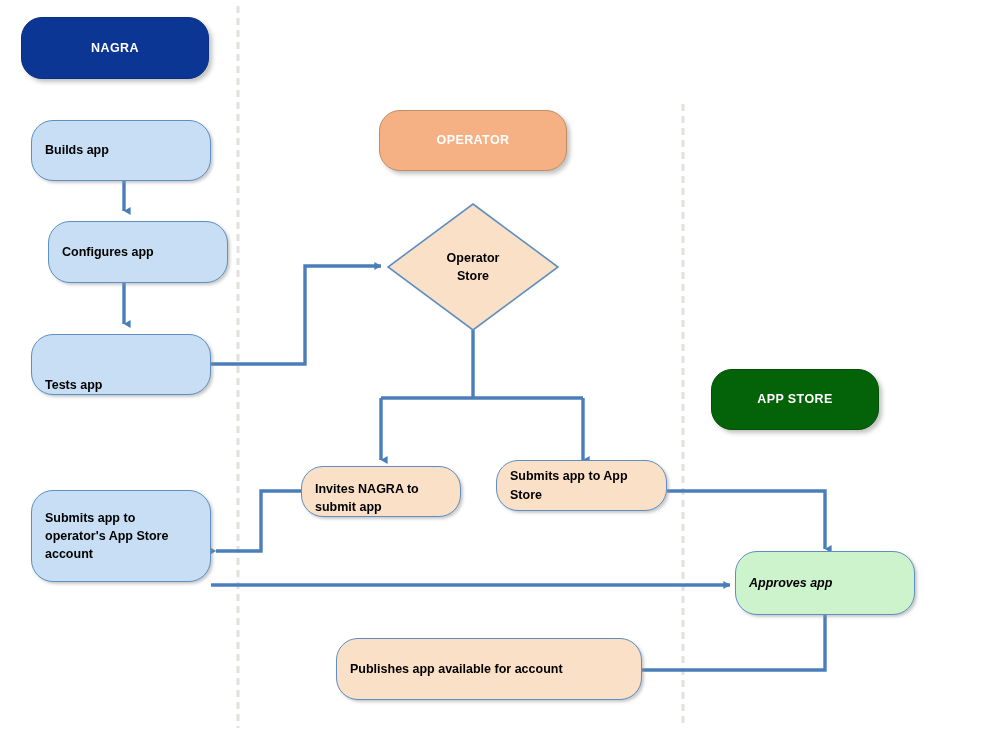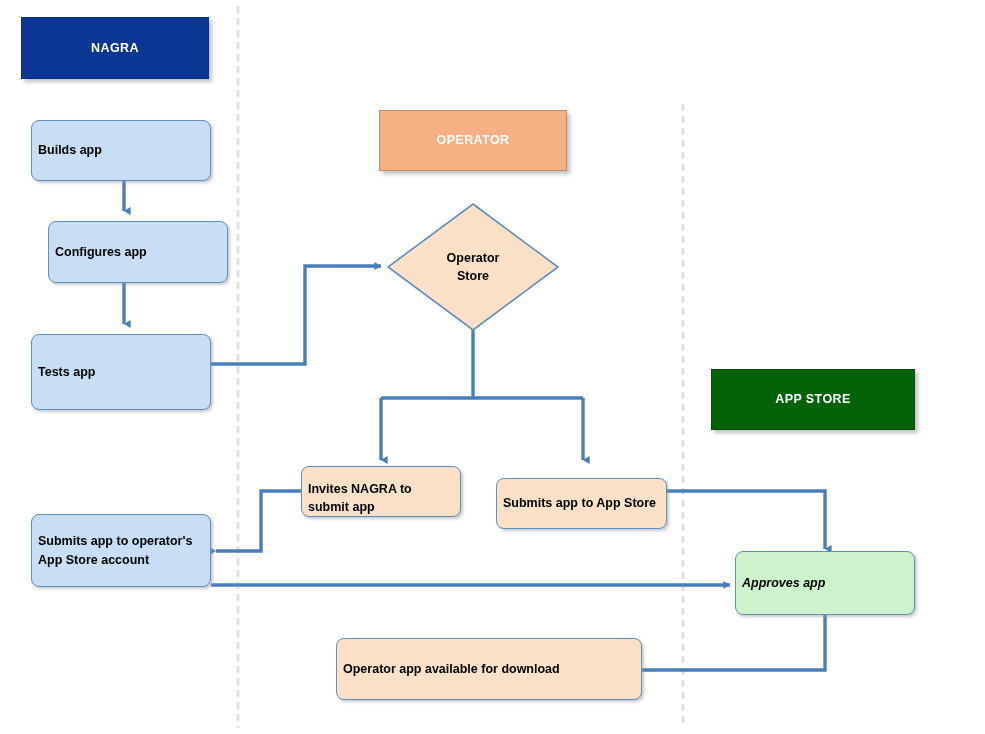--- a/index.html
+++ b/index.html
@@ -29,21 +29,21 @@
     box-sizing: border-box;
     display: flex;
     align-items: center;
     font-weight: bold;
     line-height: 1.45;
   }
 
   
   .banner {
     justify-content: center;
-    border-radius: 0;
+    border-radius: 21px;
     color: #ffffff;
     font-size: 12.5px;
     letter-spacing: 0.4px;
     box-shadow: 3px 3px 4px rgba(120,120,120,0.45);
     text-align: center;
   }
   .banner-nagra {
     background: #0C3693;
     border: 1px solid #0A2F80;
   }
@@ -51,24 +51,24 @@
     background: #F5B183;
     border: 1px solid #BF8F62;
   }
   .banner-appstore {
     background: #046308;
     border: 1px solid #034F06;
   }
 
   
   .proc {
-    border-radius: 8px;
+    border-radius: 22px;
     font-size: 12.5px;
     color: #000000;
-    padding: 0 6px;
+    padding: 0 13px;
     box-shadow: 2px 2px 3px rgba(150,150,150,0.5);
   }
   .proc-blue {
     background: #C7DEF4;
     border: 1px solid #5E8FC0;
   }
   .proc-peach {
     background: #FBE0C8;
     border: 1px solid #5E8FC0;
   }
@@ -139,59 +139,59 @@
   </svg>
 
   <div class="node banner banner-nagra" style="left:21px; top:17px; width:188px; height:62px;">
     <span>NAGRA</span>
   </div>
 
   <div class="node banner banner-operator" style="left:379px; top:110px; width:188px; height:61px;">
     <span>OPERATOR</span>
   </div>
 
-  <div class="node banner banner-appstore" style="left:711px; top:369px; width:204px; height:61px;">
+  <div class="node banner banner-appstore" style="left:711px; top:369px; width:168px; height:61px;">
     <span>APP STORE</span>
   </div>
 
   <div class="node proc proc-blue" style="left:31px; top:120px; width:180px; height:61px;">
     <span>Builds app</span>
   </div>
 
   <div class="node proc proc-blue" style="left:48px; top:221px; width:180px; height:62px;">
     <span>Configures app</span>
   </div>
 
-  <div class="node proc proc-blue" style="left:31px; top:334px; width:180px; height:76px;">
+  <div class="node proc proc-blue" style="left:31px; top:334px; width:180px; height:61px;align-items:flex-end;">
     <span>Tests app</span>
   </div>
 
-  <div class="node proc proc-blue" style="left:31px; top:514px; width:180px; height:73px;">
+  <div class="node proc proc-blue" style="left:31px; top:490px; width:180px; height:92px;">
     <span>Submits app to operator's App Store account</span>
   </div>
 
   <svg class="layer" viewBox="0 0 985 734">
     <polygon points="473,204 558,267 473,330 388,267" fill="#FBE0C8" stroke="#5E8FC0" stroke-width="1.6"></polygon>
   </svg>
   <div class="diamond-label" style="left:419px; top:238px; width:108px; height:58px;">
     <div>
       <div>Operator</div>
       <div>Store</div>
     </div>
   </div>
 
   <div class="node proc proc-peach" style="left:301px; top:466px; width:160px; height:51px;align-items:flex-end;">
     <span>Invites NAGRA to submit app</span>
   </div>
 
-  <div class="node proc proc-peach" style="left:496px; top:478px; width:171px; height:51px;">
+  <div class="node proc proc-peach" style="left:496px; top:460px; width:171px; height:51px;">
     <span>Submits app to App Store</span>
   </div>
 
   <div class="node proc proc-peach" style="left:336px; top:638px; width:306px; height:62px;">
-    <span>Operator app available for download</span>
+    <span>Publishes app available for account</span>
   </div>
 
   <div class="node proc proc-green" style="left:735px; top:551px; width:180px; height:64px;">
     <span>Approves app</span>
   </div>
 
 </div>
 
 </body></html>

